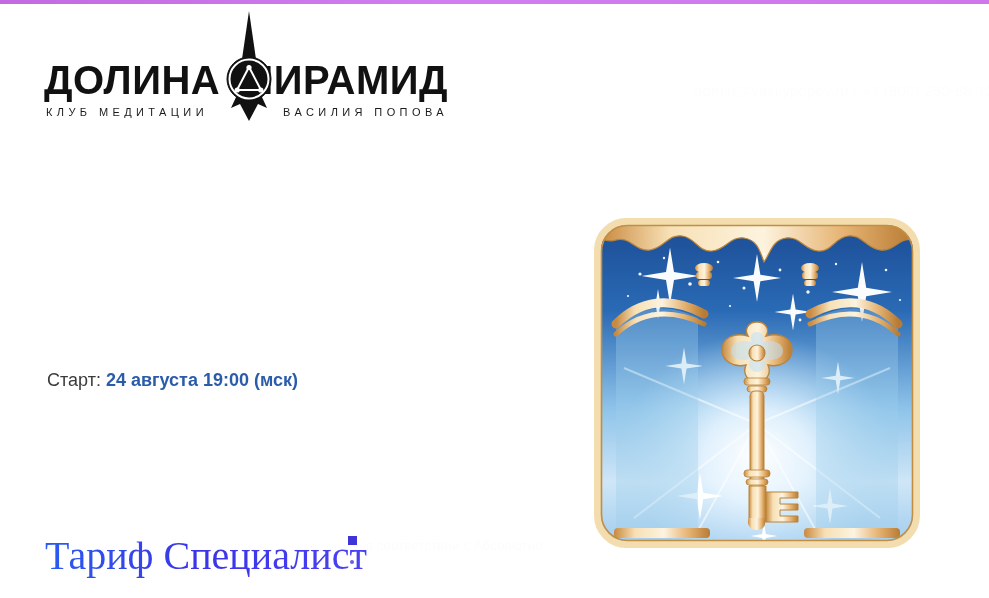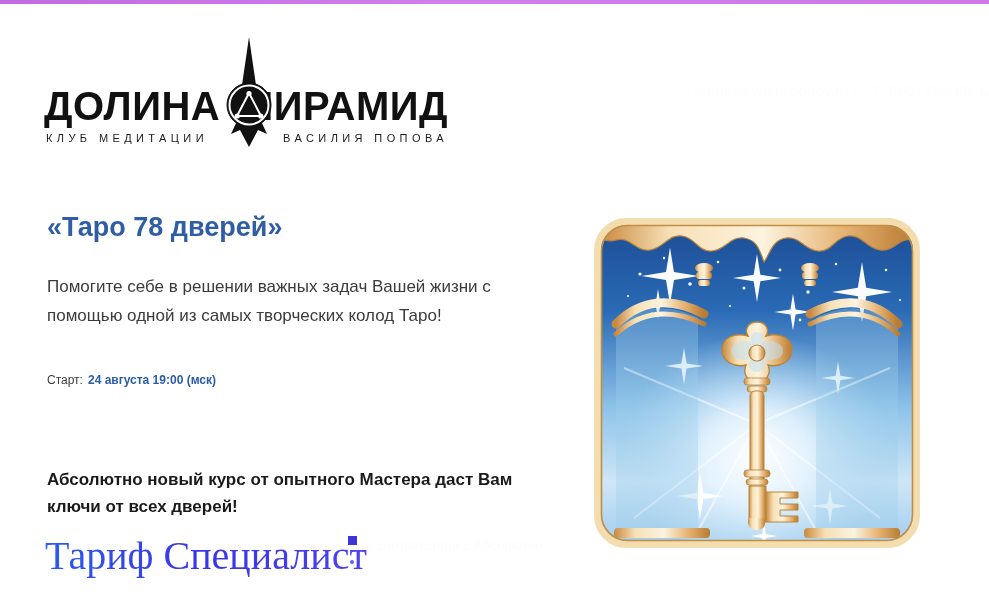--- a/index.html
+++ b/index.html
@@ -12,21 +12,21 @@
   }
   .page{position:relative;width:989px;height:598px;background:#fff;overflow:hidden;}
 
   
   .top-rule{
     position:absolute;left:0;top:0;width:989px;height:4px;
     background:linear-gradient(90deg,#c36ae0 0%,#d07ef0 45%,#cf76ea 100%);
   }
 
   
-  .logo{position:absolute;left:44px;top:37px;width:404px;height:110px;}
+  .logo{position:absolute;left:44px;top:11px;width:404px;height:110px;}
   .logo-row{position:absolute;left:0;top:46px;width:404px;height:48px;}
   .logo-word{
     position:absolute;top:0;
     font-family:"Liberation Sans","DejaVu Sans",sans-serif;
     font-weight:bold;font-size:40px;line-height:46px;
     color:#111111;letter-spacing:0.5px;
   }
   .logo-word.left{left:0;}
   .logo-word.right{right:0;}
   .logo-sub{
@@ -61,21 +61,21 @@
     position:absolute;left:47px;top:192px;
     font-size:27px;font-weight:bold;color:#2f5ea5;
     letter-spacing:0px;line-height:34px;
   }
   .lede{
     position:absolute;left:47px;top:255px;width:460px;
     font-size:17px;line-height:29px;color:#3b3b3b;
   }
   .meta{
     position:absolute;left:47px;
-    font-size:12px;line-height:24px;color:#3b3b3b;
+    font-size:18px;line-height:24px;color:#3b3b3b;
     white-space:nowrap;
   }
   .meta.start{top:368px;}
   .meta.author{top:403px;}
   .meta .label{color:#3b3b3b;font-weight:normal;}
   .meta .val{color:#2a5caa;font-weight:bold;}
   .meta.start .val{margin-left:5px;}
   .punch{
     position:absolute;left:47px;top:449px;width:500px;
     font-size:17px;line-height:27px;font-weight:bold;color:#1a1a1a;
@@ -129,30 +129,27 @@
 
     <span class="logo-sub left">КЛУБ МЕДИТАЦИИ</span>
     <span class="logo-sub right">ВАСИЛИЯ ПОПОВА</span>
   </div>
 
   <div class="wm wm-contact">admin@vasilypopov.ru / +7 (800) 250-88-10</div>
   <div class="wm-dot"></div>
   <div class="wm-dot2"></div>
   <div class="wm wm-terms">в соответствии с Абсолютно</div>
 
-  <h1 class="title">«Таро 78 дверей»</h1>
-
-  <p class="lede">Помогите себе в решении важных задач Вашей жизни с помощью одной из самых творческих колод Таро!</p>
+
 
   <div class="meta start">
     <span class="label">Старт:</span><span class="val">24 августа 19:00 (мск)</span>
   </div>
 
 
-  <p class="punch">Абсолютно новый курс от опытного Мастера даст Вам ключи от всех дверей!</p>
 
   <div class="tariff">Тариф Специалист</div>
 
   <div class="art">
     <svg viewBox="0 0 326 330" width="326" height="330" aria-hidden="true">
       <defs>
         <clipPath id="cardClip">
           <rect x="2" y="2" width="322" height="326" rx="30" ry="30"></rect>
         </clipPath>
         <linearGradient id="sky" x1="0" y1="0" x2="0" y2="1">

